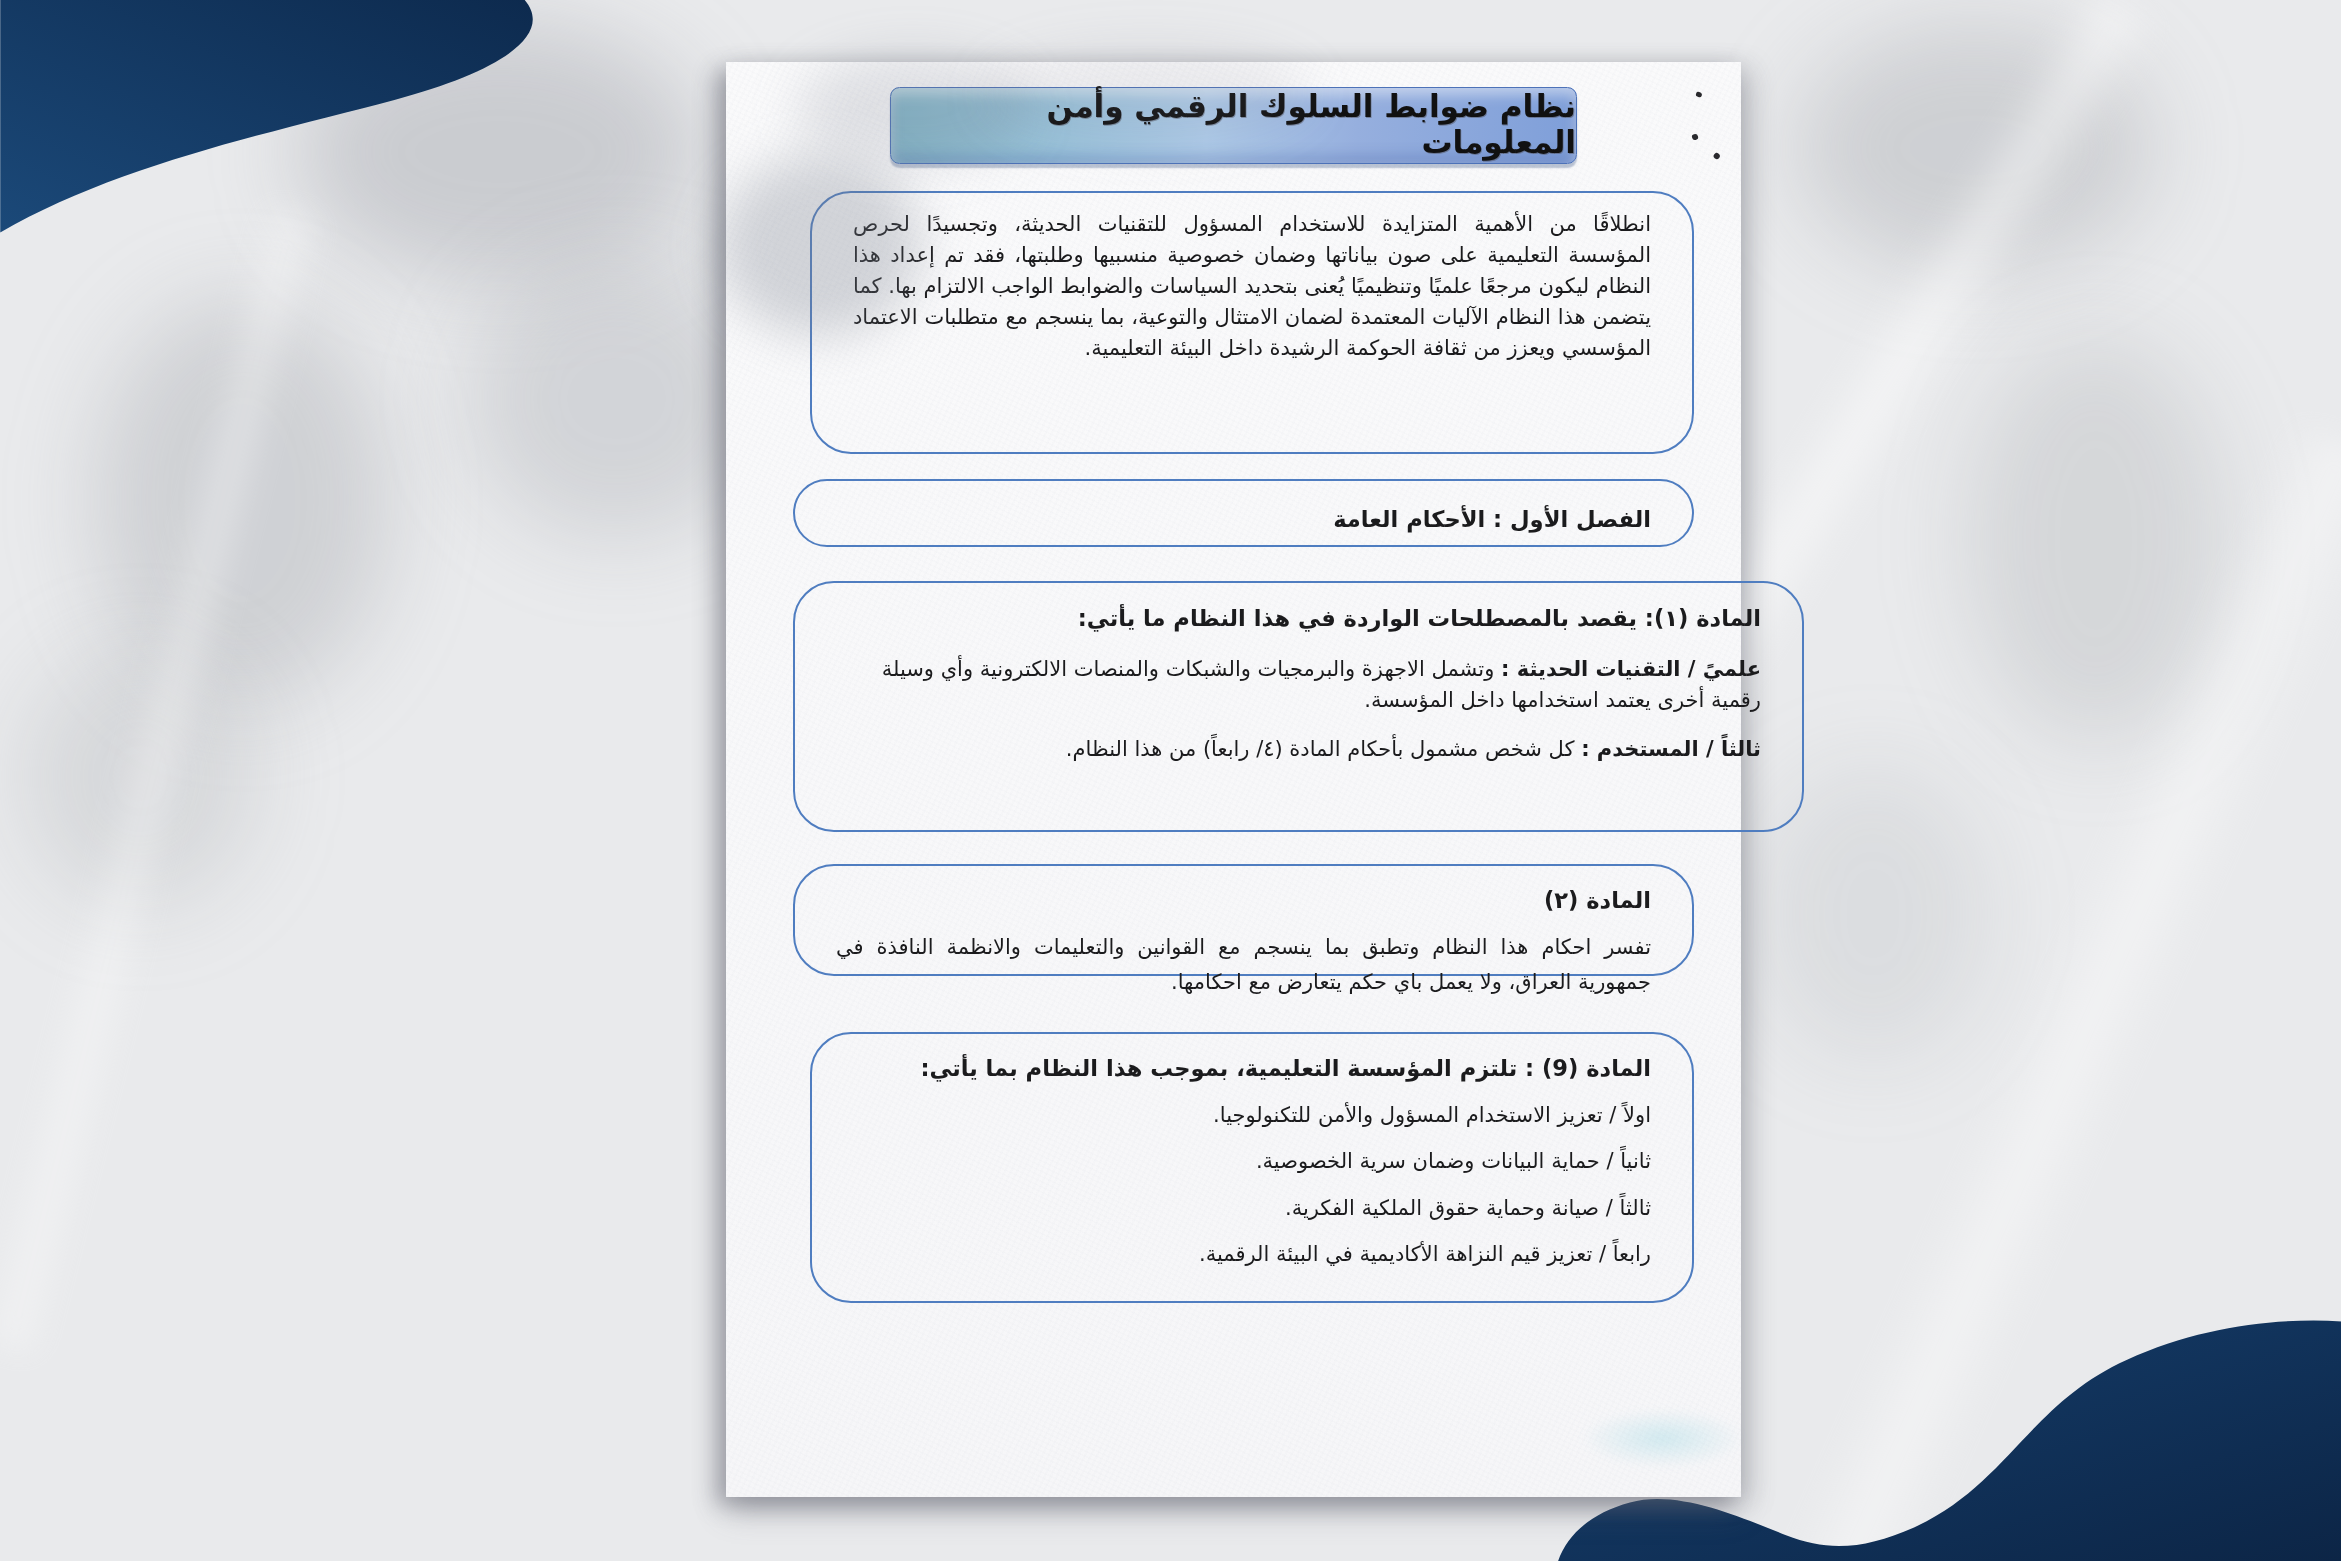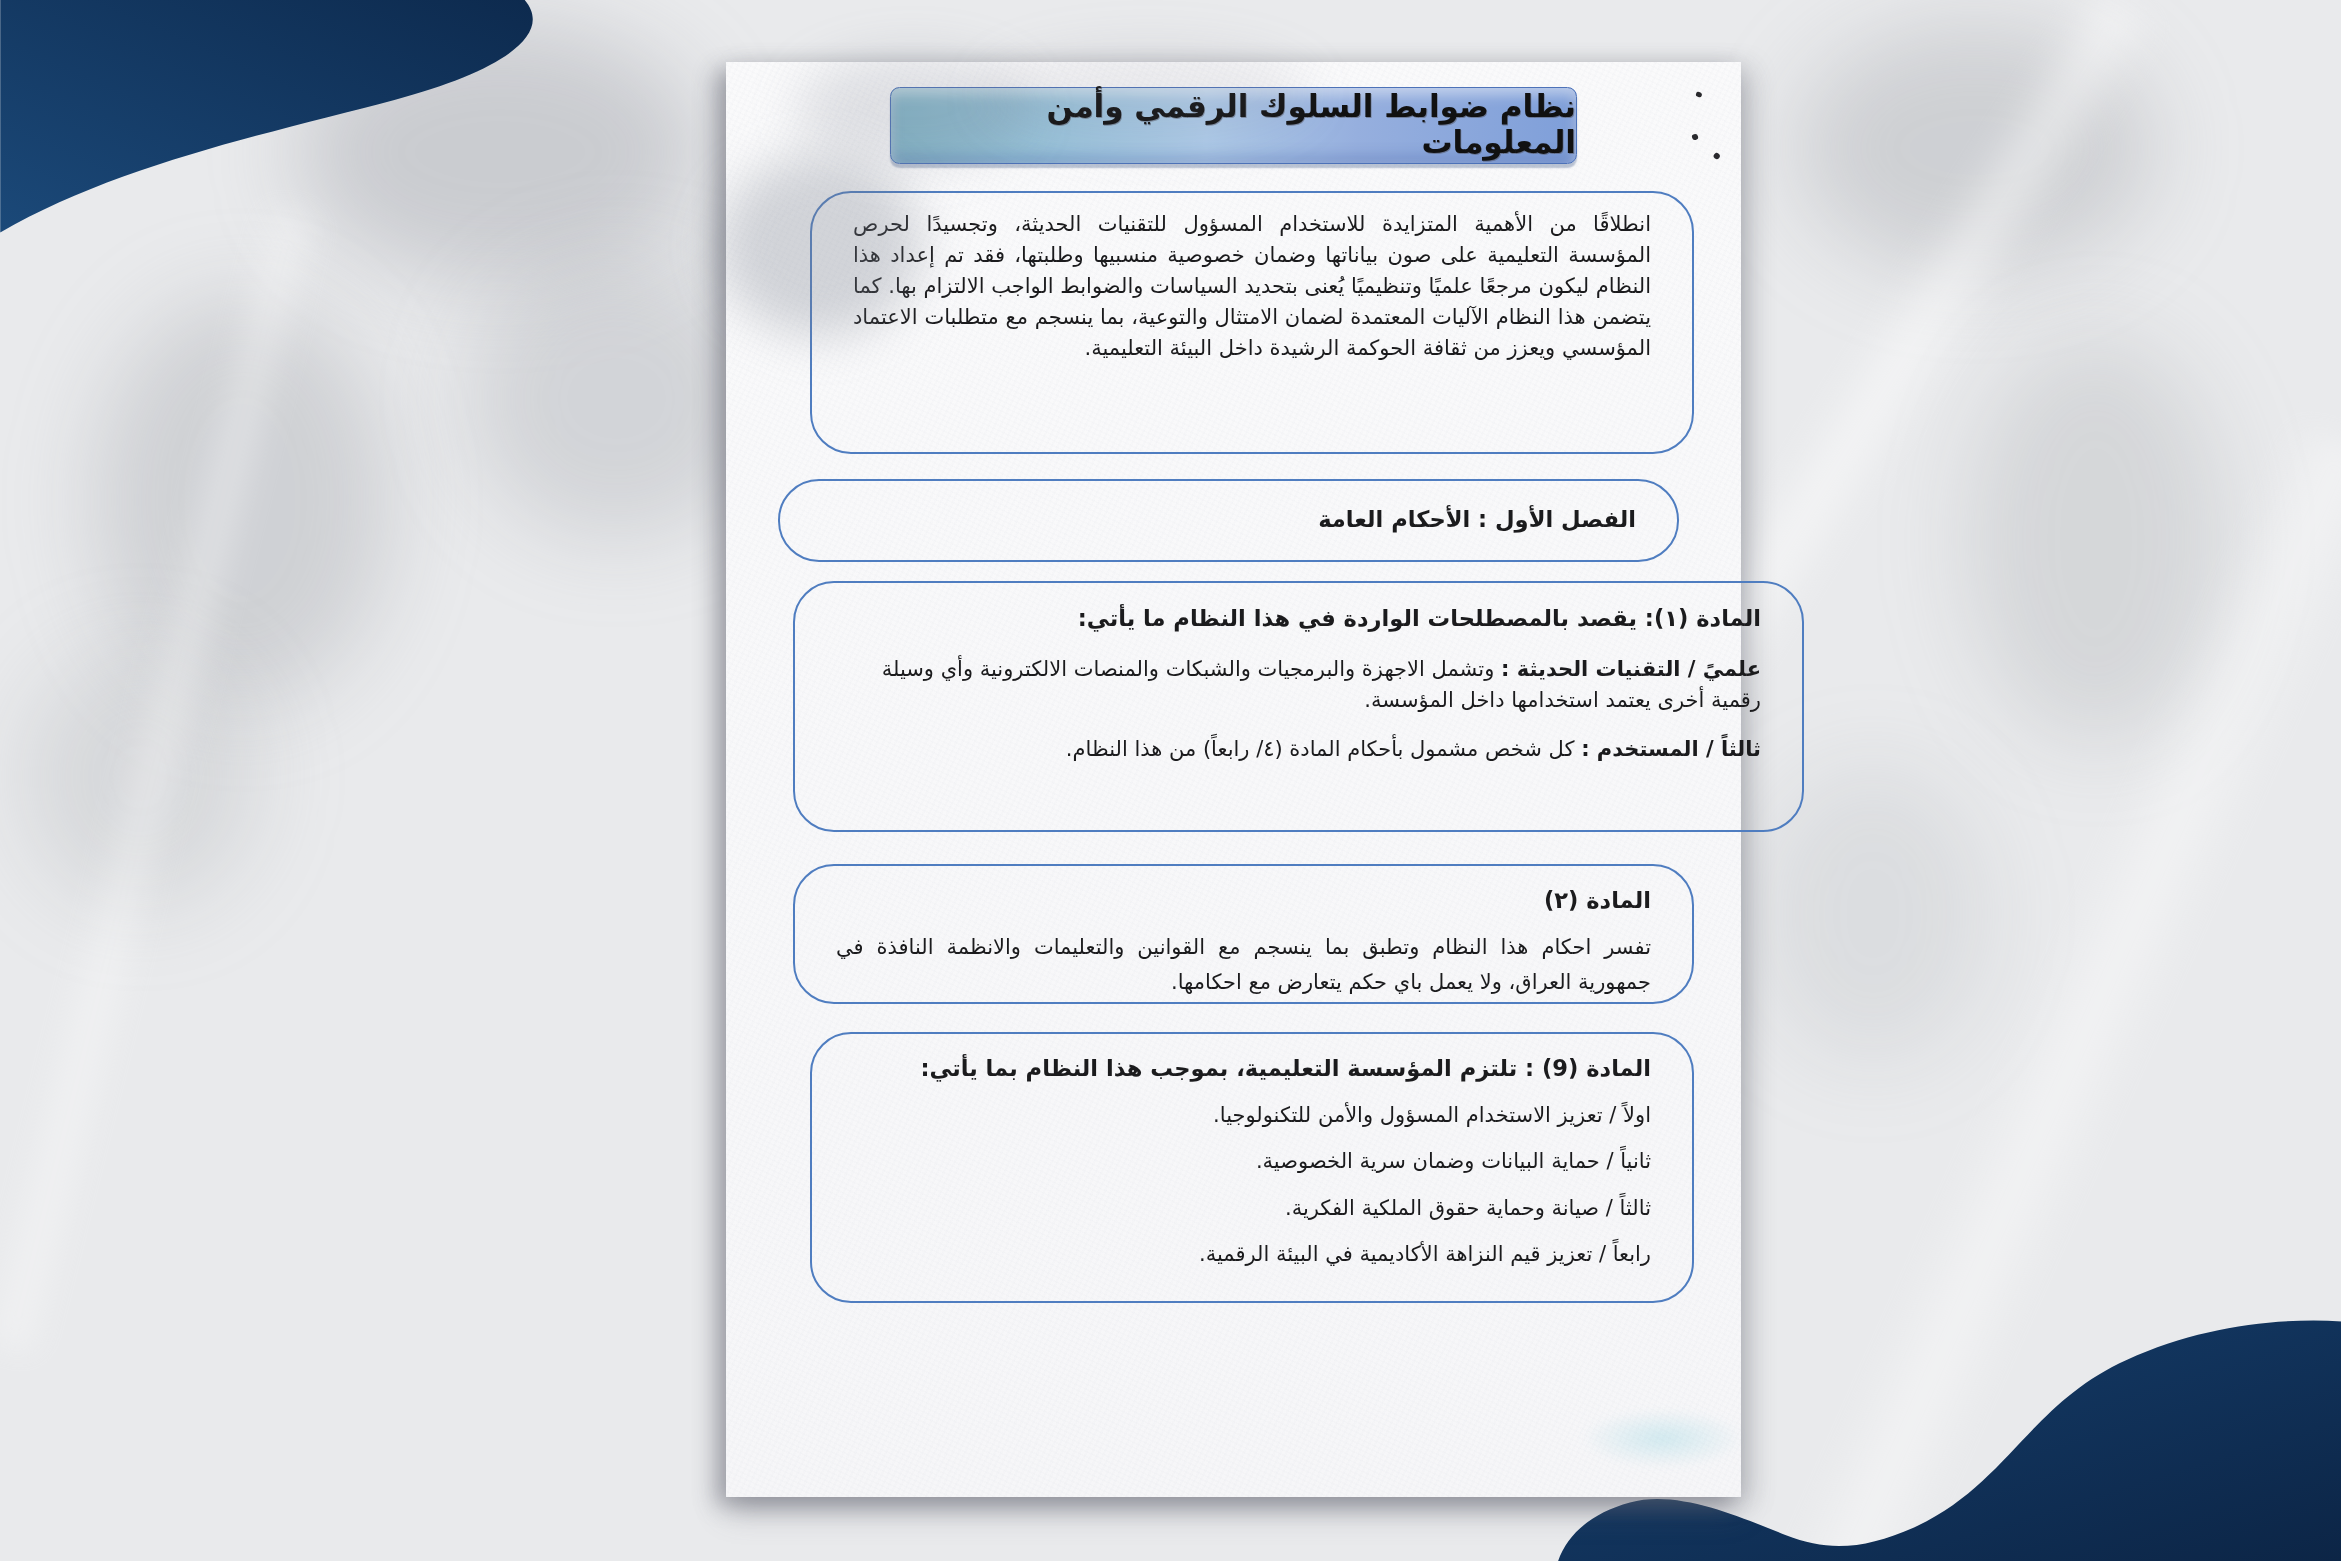--- a/index.html
+++ b/index.html
@@ -58,26 +58,26 @@
 
   .box{
     position:absolute; border:2.3px solid #4f7dc0; border-radius:41px;
     background:transparent; z-index:3; padding:19px 41px;
     font-size:21px; line-height:31px;
   }
   .box .h{ font-weight:bold; font-size:22.6px; }
   .box p{ text-align:justify; text-justify:inter-word; }
   .intro   { left:84px; top:129px;  width:884px; height:263px; padding-top:15.6px; }
   .intro .h{ margin-bottom:6.2px; }
-  .chapter { left:52px;  top:417px;  width:901px; height:83px; padding-top:23.4px; }
+  .chapter { left:67px;  top:417px;  width:901px; height:68px; padding-top:23.4px; }
   .art1    { left:67px;  top:519px;  width:1011px; height:251px; padding-top:20px; }
   .art1 .h { margin-bottom:20px; }
   .art1 p  { margin-bottom:18px; text-align:right; }
   .art1 p:last-child{ margin-bottom:0; }
-  .art2    { left:67px;  top:802px; width:901px; height:140px; }
+  .art2    { left:67px;  top:802px; width:901px; height:112px; }
   .art2 .h { margin-bottom:14px; }
   .art2 p  { line-height:35px; }
   .art3    { left:84px; top:970px; width:884px; height:271px; }
   .art3 .h { margin-bottom:15.6px; }
   .art3 p  { margin-bottom:15.6px; text-align:right; }
 
   .speck{ position:absolute; background:#2a2a2e; border-radius:45% 55% 50% 50%; z-index:5;}
   .sp1{ left:970px; top:30px;  width:5.5px; height:4.7px; transform:rotate(20deg);}
   .sp2{ left:966px; top:72px;  width:6.2px; height:5.5px; transform:rotate(-15deg);}
   .sp3{ left:988px; top:91px; width:5.5px; height:5.5px; transform:rotate(40deg);}

